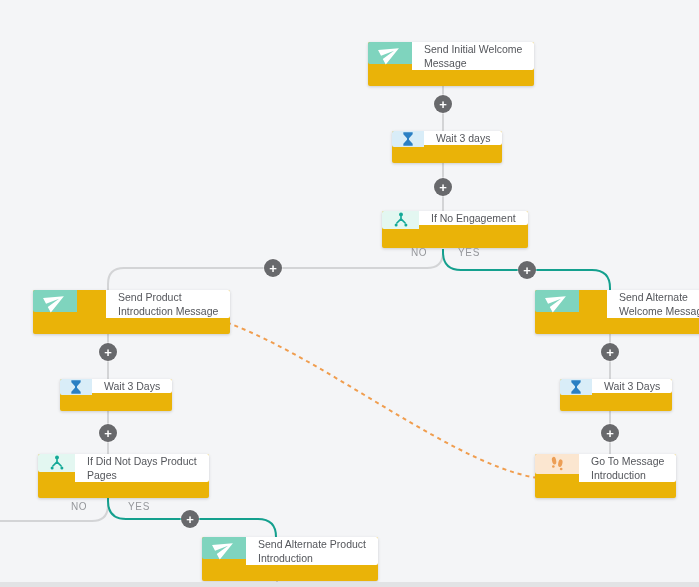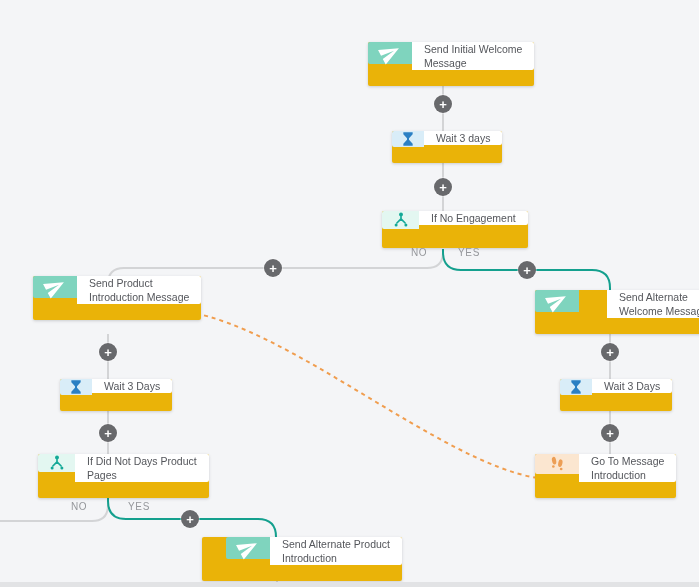--- a/index.html
+++ b/index.html
@@ -102,21 +102,21 @@
       <circle cx="12" cy="4.5" r="2.6" fill="#14a997"></circle>
       <circle cx="5.5" cy="18.5" r="2" fill="#14a997"></circle>
       <circle cx="18.5" cy="18.5" r="2" fill="#14a997"></circle>
     </svg>
   </div>
   <div class="ncard">
     <span class="nlabel">If No Engagement</span>
   </div>
 </div>
 
-<div class="node h44" style="left:33px;top:276px;">
+<div class="node h44" style="left:33px;top:290px;gap:29px;">
   <div class="nicon w44 icon-msg">
     <svg viewBox="0 0 24 24" width="22" height="22" style="transform:rotate(-28deg)">
         <path fill="#ffffff" d="M2 21l21-9L2 3v7l15 2-15 2z"></path>
       </svg>
   </div>
   <div class="ncard">
     <span class="nlabel">Send Product
 Introduction Message</span>
   </div>
 </div>
@@ -180,21 +180,21 @@
       <ellipse cx="16" cy="11" rx="2.5" ry="4.6" transform="rotate(12 16 11)"></ellipse>
       <circle cx="17" cy="18" r="1.6"></circle>
     </svg>
   </div>
   <div class="ncard">
     <span class="nlabel">Go To Message
 Introduction</span>
   </div>
 </div>
 
-<div class="node h44" style="left:202px;top:537px;padding-left:24px;">
+<div class="node h44" style="left:202px;top:537px;">
   <div class="nicon w44 icon-msg">
     <svg viewBox="0 0 24 24" width="22" height="22" style="transform:rotate(-28deg)">
         <path fill="#ffffff" d="M2 21l21-9L2 3v7l15 2-15 2z"></path>
       </svg>
   </div>
   <div class="ncard">
     <span class="nlabel">Send Alternate Product
 Introduction</span>
   </div>
 </div>

